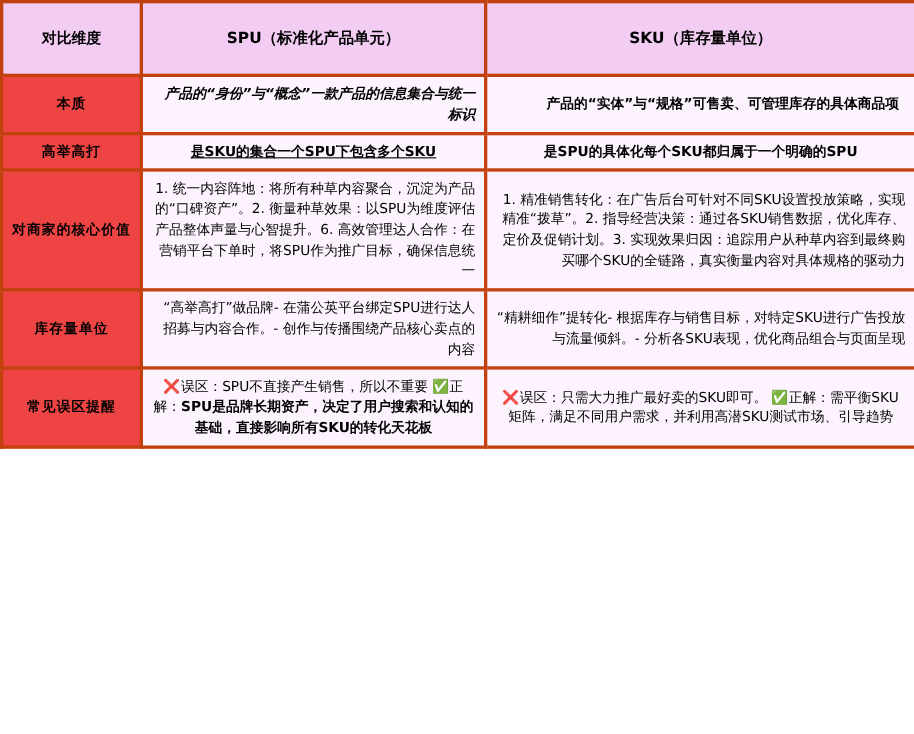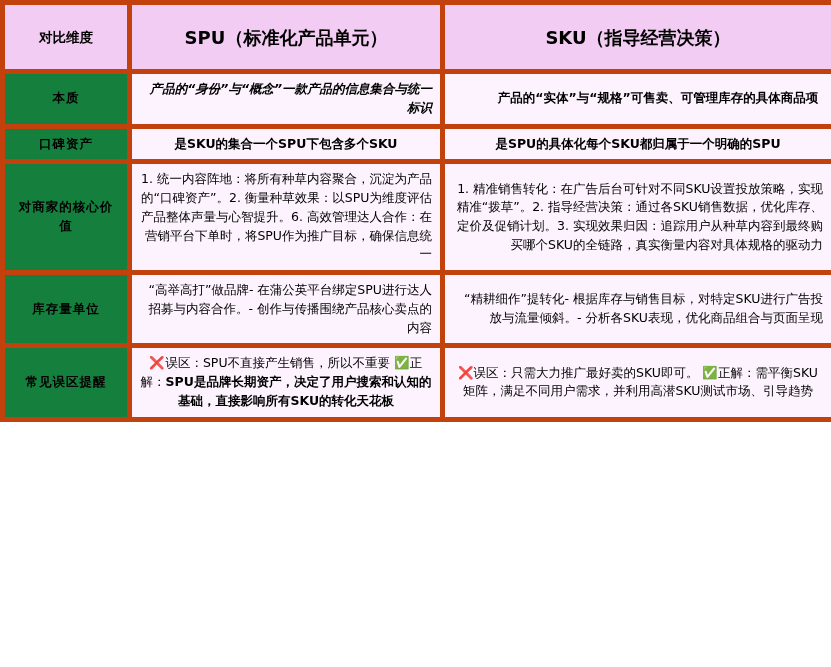--- a/index.html
+++ b/index.html
@@ -12,47 +12,47 @@
     height: 667px;
     font-family: "DejaVu Sans", "Liberation Sans", sans-serif;
     overflow: hidden;
   }
   table.cmp {
     border-collapse: collapse;
     width: 831px;
     table-layout: fixed;
   }
   table.cmp td, table.cmp th {
-    border: 5px solid #c2410c;
+    border: 3px solid #c2410c;
     vertical-align: middle;
     padding: 6px 8px;
     font-size: 12.5px;
     line-height: 1.5;
     color: #000000;
   }
   
   col.c0 { width: 127px; }
   col.c1 { width: 313px; }
   col.c2 { width: 391px; }
 
   
   tr.head td {
     background: #f2ccf2;
     text-align: center;
     font-weight: bold;
-    font-size: 18px;
+    font-size: 14px;
     height: 52px;
   }
   tr.head td.dim {
     font-size: 13.5px;
   }
 
   
   td.label {
-    background: #15803d;
+    background: #ef4444;
     text-align: center;
     font-weight: bold;
     font-size: 13.5px;
     letter-spacing: 1px;
   }
   
   td.body {
     background: #fdf3fe;
     text-align: right;
   }
@@ -69,32 +69,32 @@
 <table class="cmp">
   <colgroup>
     <col class="c0">
     <col class="c1">
     <col class="c2">
   </colgroup>
   <tbody>
     <tr class="head">
       <td class="dim">对比维度</td>
       <td>SPU（标准化产品单元）</td>
-      <td>SKU（指导经营决策）</td>
+      <td>SKU（库存量单位）</td>
     </tr>
 
     <tr>
       <td class="label">本质</td>
       <td class="body" style="font-style:italic;font-weight:bold;">产品的“身份”与“概念”一款产品的信息集合与统一标识</td>
       <td class="body center" style="font-weight:bold;padding-left:48px;">产品的“实体”与“规格”可售卖、可管理库存的具体商品项</td>
     </tr>
 
     <tr>
-      <td class="label">口碑资产</td>
-      <td class="body center" style="font-weight:bold;">是SKU的集合一个SPU下包含多个SKU</td>
+      <td class="label">高举高打</td>
+      <td class="body center" style="font-weight:bold;text-decoration:underline;">是SKU的集合一个SPU下包含多个SKU</td>
       <td class="body center" style="font-weight:bold;">是SPU的具体化每个SKU都归属于一个明确的SPU</td>
     </tr>
 
 
     <tr>
       <td class="label">对商家的核心价值</td>
       <td class="body">1. 统一内容阵地：将所有种草内容聚合，沉淀为产品的“口碑资产”。2. 衡量种草效果：以SPU为维度评估产品整体声量与心智提升。6. 高效管理达人合作：在营销平台下单时，将SPU作为推广目标，确保信息统一</td>
       <td class="body">1. 精准销售转化：在广告后台可针对不同SKU设置投放策略，实现精准“拨草”。2. 指导经营决策：通过各SKU销售数据，优化库存、定价及促销计划。3. 实现效果归因：追踪用户从种草内容到最终购买哪个SKU的全链路，真实衡量内容对具体规格的驱动力</td>
     </tr>
 

